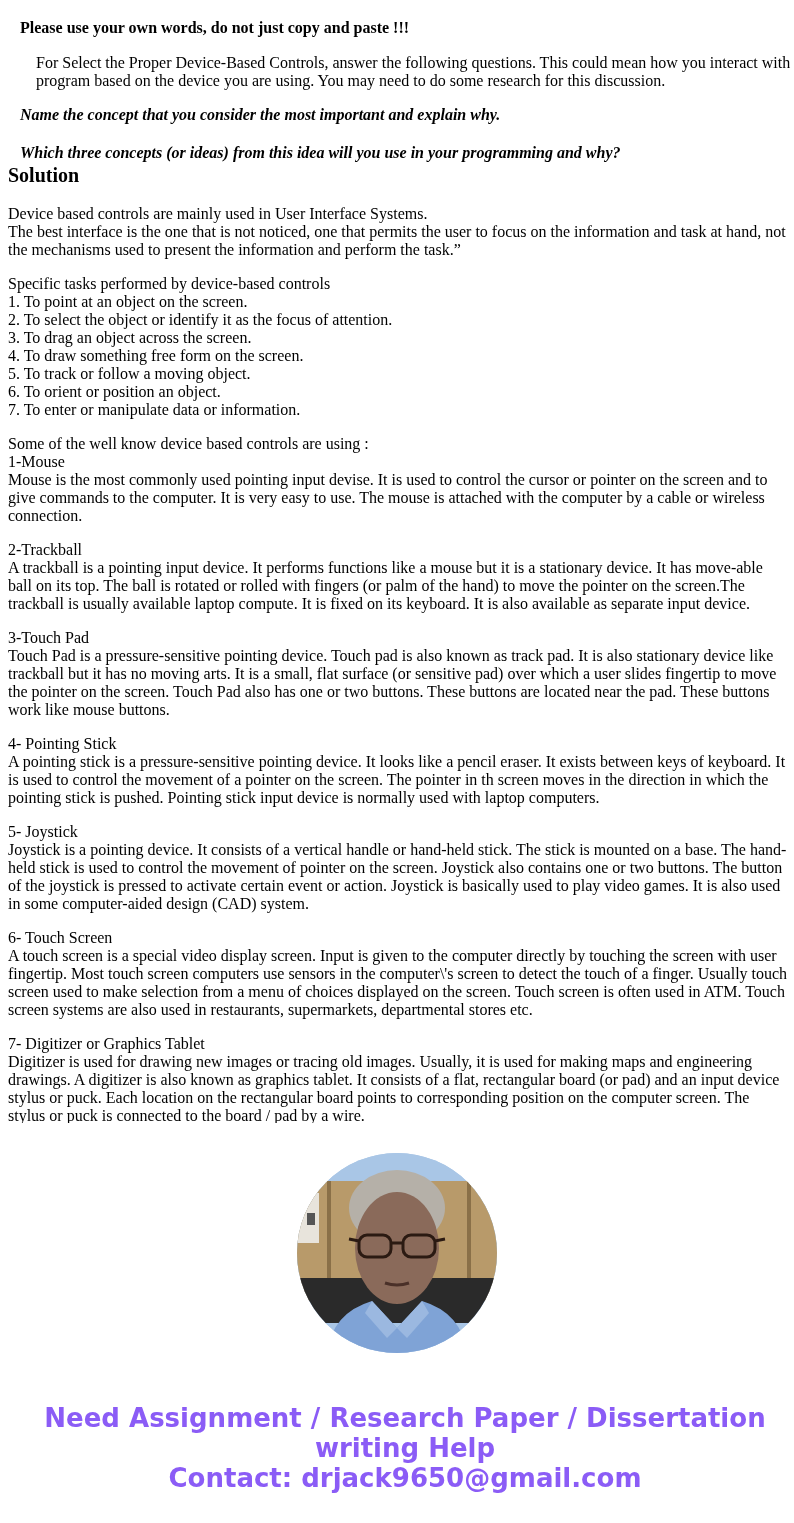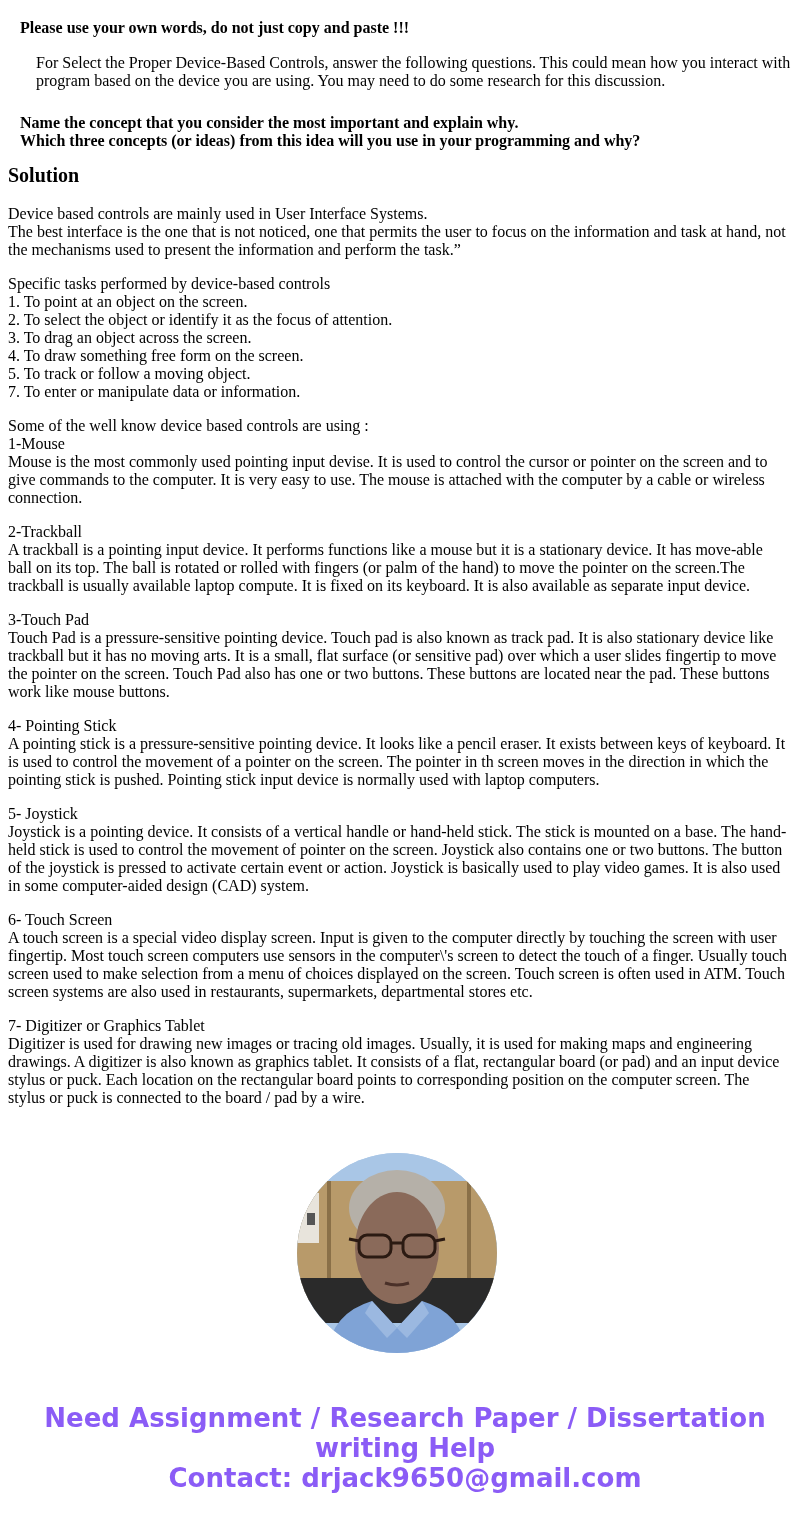--- a/index.html
+++ b/index.html
@@ -88,39 +88,40 @@
   </style>
 </head>
 <body>
 
 <div class="page">
 
   <p class="bold-line" style="top:7px;">Please use your own words, do not just copy and paste !!!</p>
 
   <p class="intro">For Select the Proper Device-Based Controls, answer the following questions. This could mean how you interact with the program based on the device you are using. You may need to do some research for this discussion.</p>
 
-  <p class="bold-line" style="top:102px;">Name the concept that you consider the most important and explain why.</p>
+  <p class="bold-line" style="top:94px;font-style:italic;">Name the concept that you consider the most important and explain why.</p>
 
-  <p class="bold-line" style="top:120px;">Which three concepts (or ideas) from this idea will you use in your programming and why?</p>
+  <p class="bold-line" style="top:132px;font-style:italic;">Which three concepts (or ideas) from this idea will you use in your programming and why?</p>
 
   <h3>Solution</h3>
 
   <div class="solution">
     <div class="block">
       <span class="line">Device based controls are mainly used in User Interface Systems.</span>
       <span class="line">The best interface is the one that is not noticed, one that permits the user to focus on the information and task at hand, not the mechanisms used to present the information and perform the task.”</span>
     </div>
 
     <div class="block">
       <span class="line">Specific tasks performed by device-based controls</span>
       <span class="line">1. To point at an object on the screen.</span>
       <span class="line">2. To select the object or identify it as the focus of attention.</span>
       <span class="line">3. To drag an object across the screen.</span>
       <span class="line">4. To draw something free form on the screen.</span>
       <span class="line">5. To track or follow a moving object.</span>
+      <span class="line">6. To orient or position an object.</span>
       <span class="line">7. To enter or manipulate data or information.</span>
     </div>
 
     <div class="block">
       <span class="line">Some of the well know device based controls are using :</span>
       <span class="line">1-Mouse</span>
       <span class="line">Mouse is the most commonly used pointing input devise. It is used to control the cursor or pointer on the screen and to give commands to the computer. It is very easy to use. The mouse is attached with the computer by a cable or wireless connection.</span>
     </div>
 
     <div class="block">

